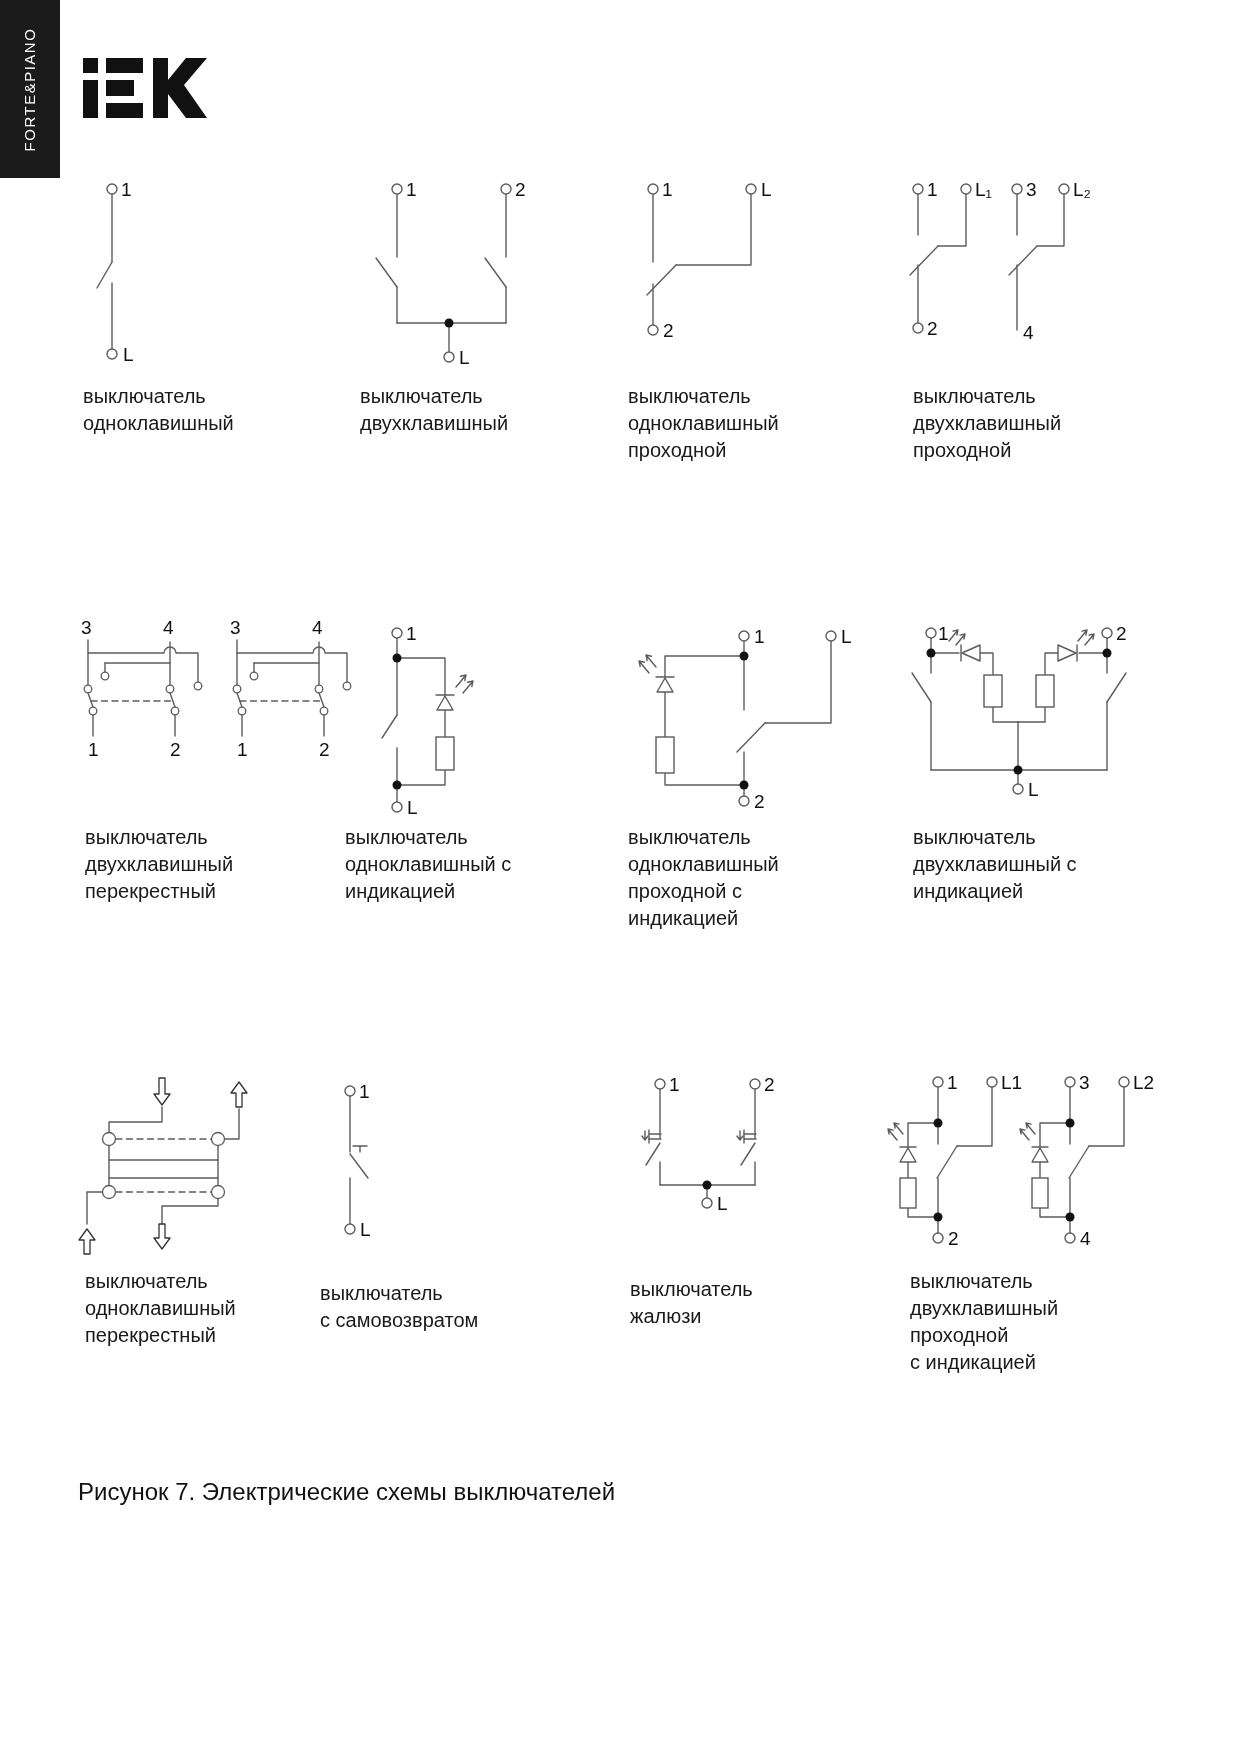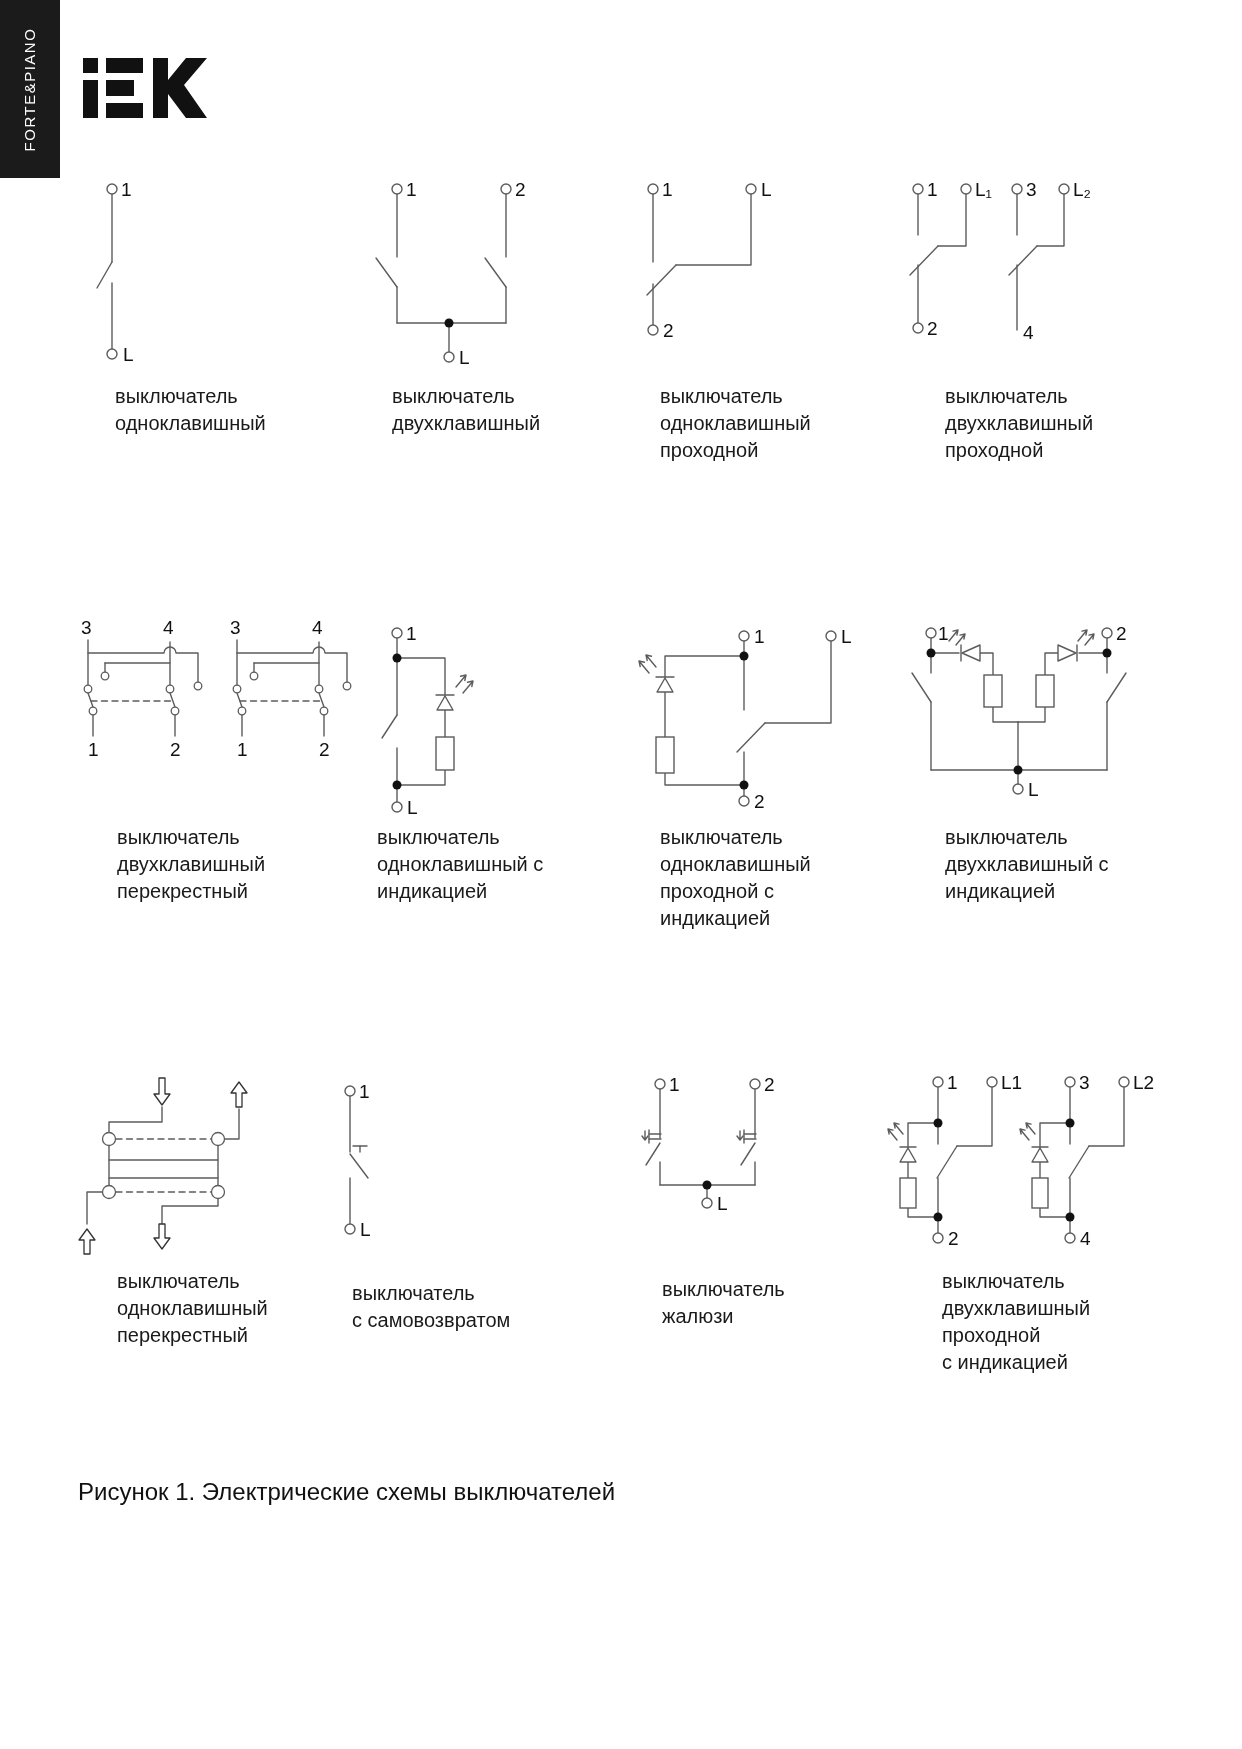--- a/index.html
+++ b/index.html
@@ -10,21 +10,21 @@
   .brand-bar span { transform:rotate(-90deg); white-space:nowrap; color:var(--bar-text,#fff);
                     font-size:15px; letter-spacing:1.5px; }
   .logo { position:absolute; left:83px; top:58px; }
   .cell { position:absolute; }
   #cell-r1c1{left:75px;top:172px;} #cell-r1c2{left:335px;top:172px;}
   #cell-r1c3{left:575px;top:172px;} #cell-r1c4{left:900px;top:172px;}
   #cell-r2c1{left:75px;top:610px;}  #cell-r2c2{left:360px;top:610px;}
   #cell-r2c3{left:630px;top:610px;} #cell-r2c4{left:905px;top:610px;}
   #cell-r3c1{left:40px;top:1066px;} #cell-r3c2{left:320px;top:1066px;}
   #cell-r3c3{left:630px;top:1066px;}#cell-r3c4{left:885px;top:1066px;}
-  .dcap { position:absolute; font-size:20px; line-height:27px; color:#1a1a1a; white-space:pre-line;margin-left:32px; }
+  .dcap { position:absolute; font-size:20px; line-height:27px; color:#1a1a1a; white-space:pre-line; }
   #cap-r1c1{left:83px;top:383px;}  #cap-r1c2{left:360px;top:383px;}
   #cap-r1c3{left:628px;top:383px;} #cap-r1c4{left:913px;top:383px;}
   #cap-r2c1{left:85px;top:824px;}  #cap-r2c2{left:345px;top:824px;}
   #cap-r2c3{left:628px;top:824px;} #cap-r2c4{left:913px;top:824px;}
   #cap-r3c1{left:85px;top:1268px;} #cap-r3c2{left:320px;top:1280px;}
   #cap-r3c3{left:630px;top:1276px;}#cap-r3c4{left:910px;top:1268px;}
   .fig-cap { position:absolute; left:78px; top:1478px; font-size:24px; color:#111; }
   
   .sch line, .sch path, .sch polyline { stroke:var(--line,#5c5c5c); stroke-width:1.4; fill:none; stroke-linecap:round; stroke-linejoin:round; }
   .sch circle.term { fill:#fff; stroke:var(--line,#5c5c5c); stroke-width:1.4; }
@@ -444,13 +444,13 @@
 перекрестный</div>
 <div class="dcap" id="cap-r3c2">выключатель
 с самовозвратом</div>
 <div class="dcap" id="cap-r3c3">выключатель
 жалюзи</div>
 <div class="dcap" id="cap-r3c4">выключатель
 двухклавишный
 проходной
 с индикацией</div>
 
-<div class="fig-cap">Рисунок 1. Электрические схемы выключателей</div>
+<div class="fig-cap">Рисунок 7. Электрические схемы выключателей</div>
 
 </body></html>

